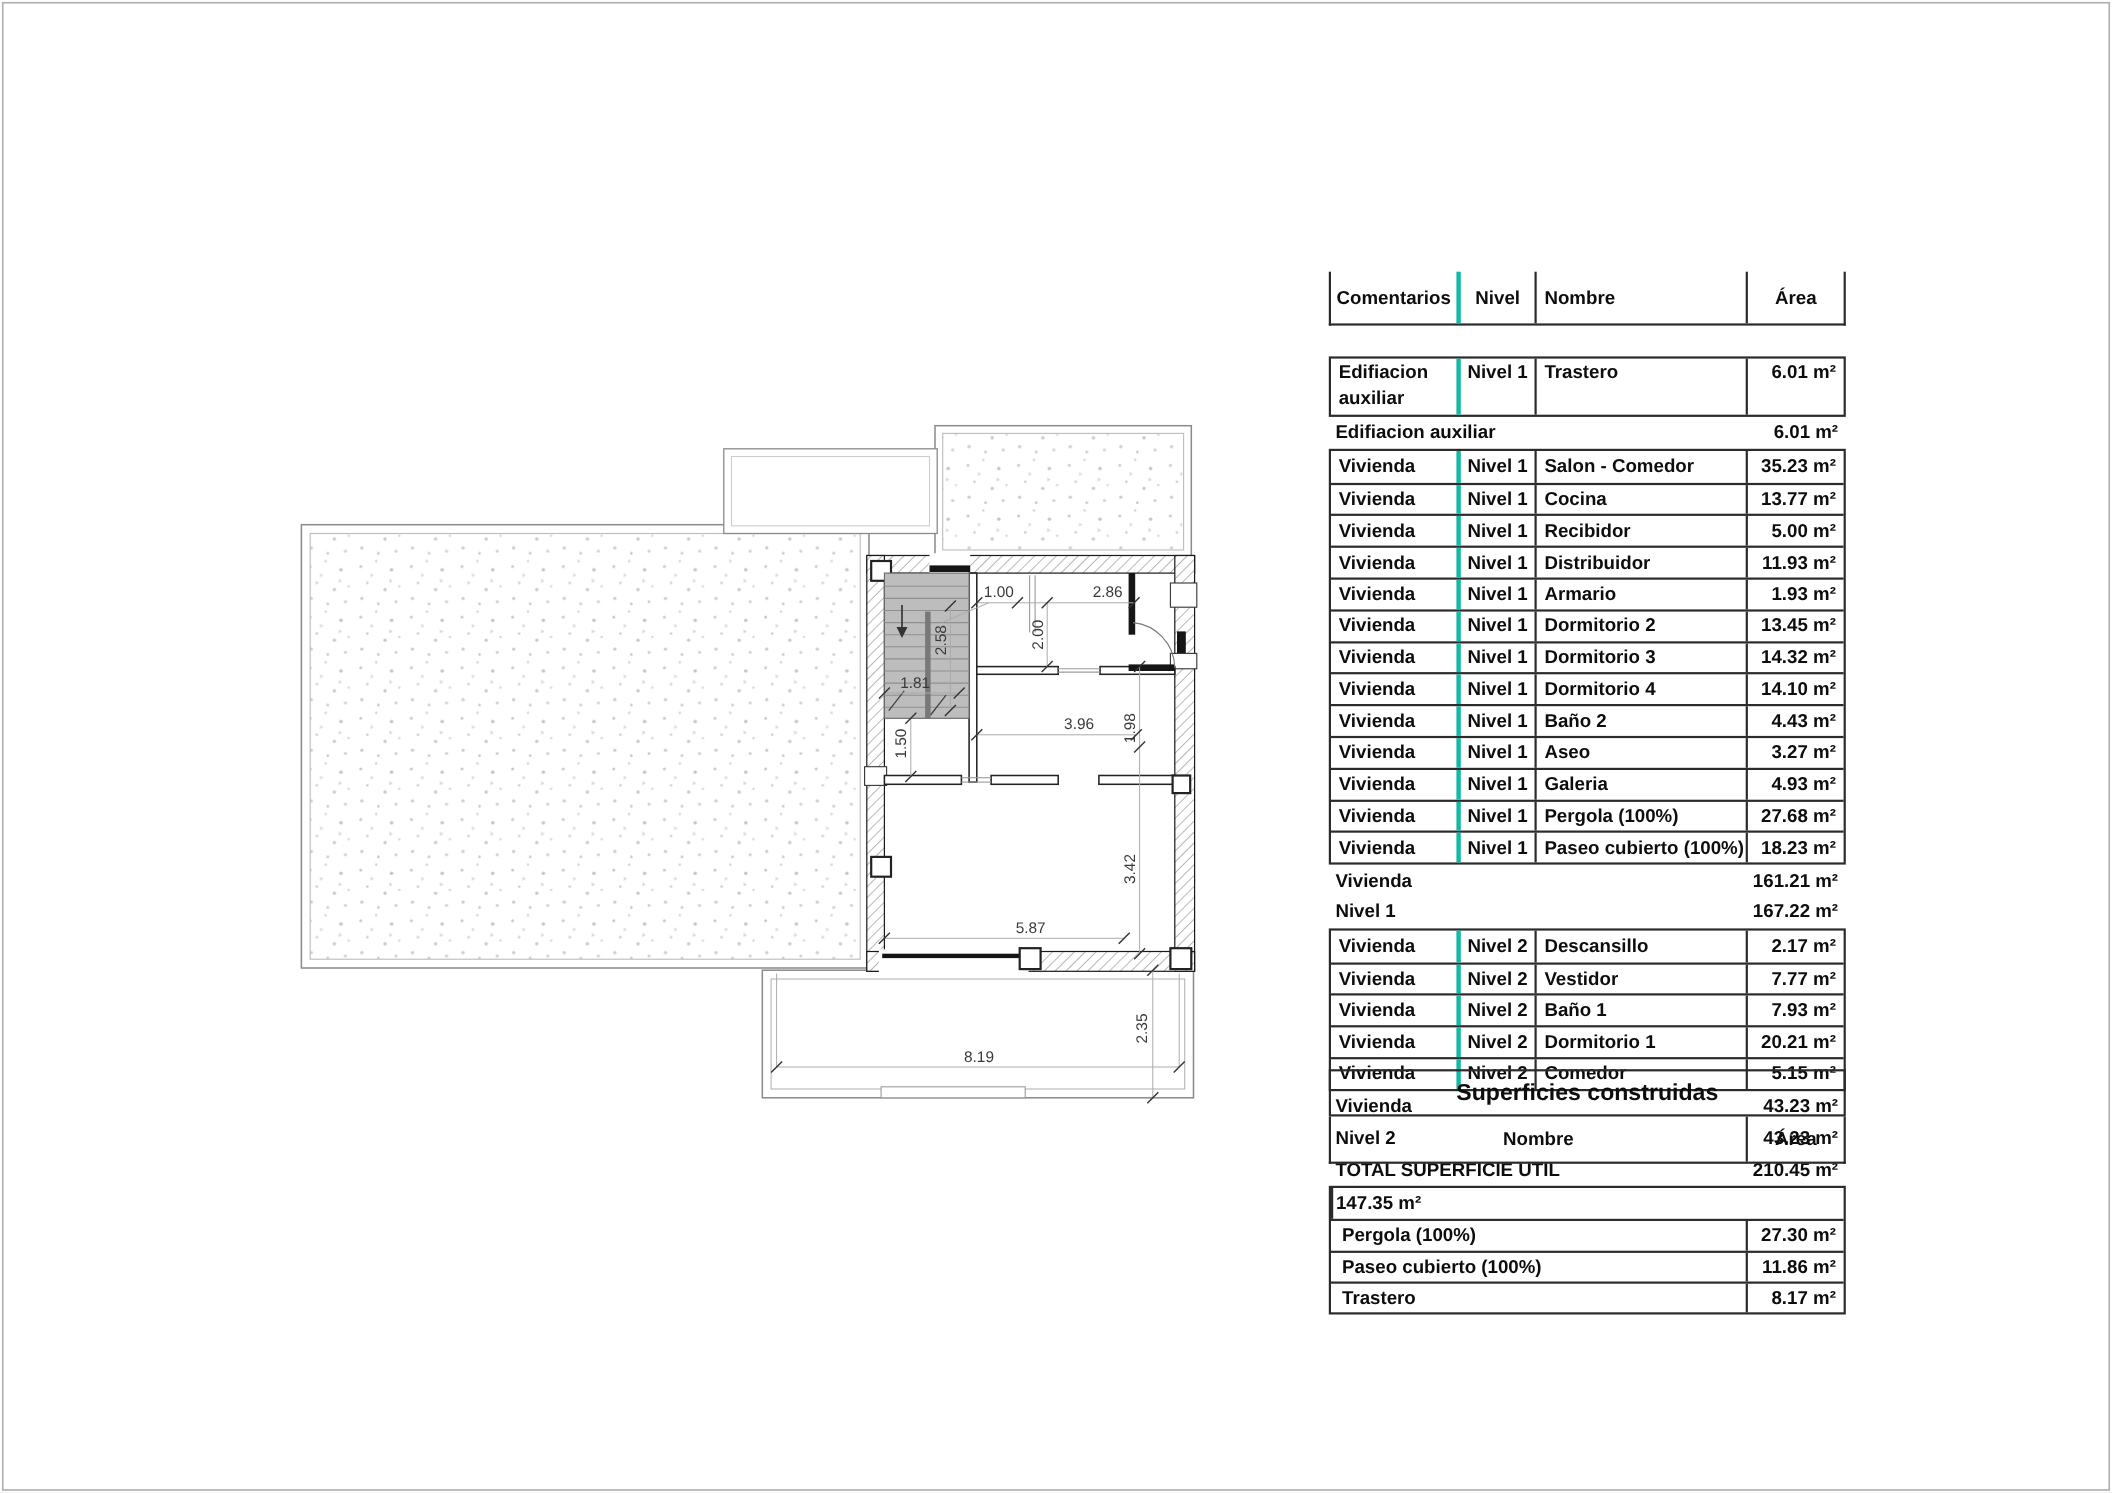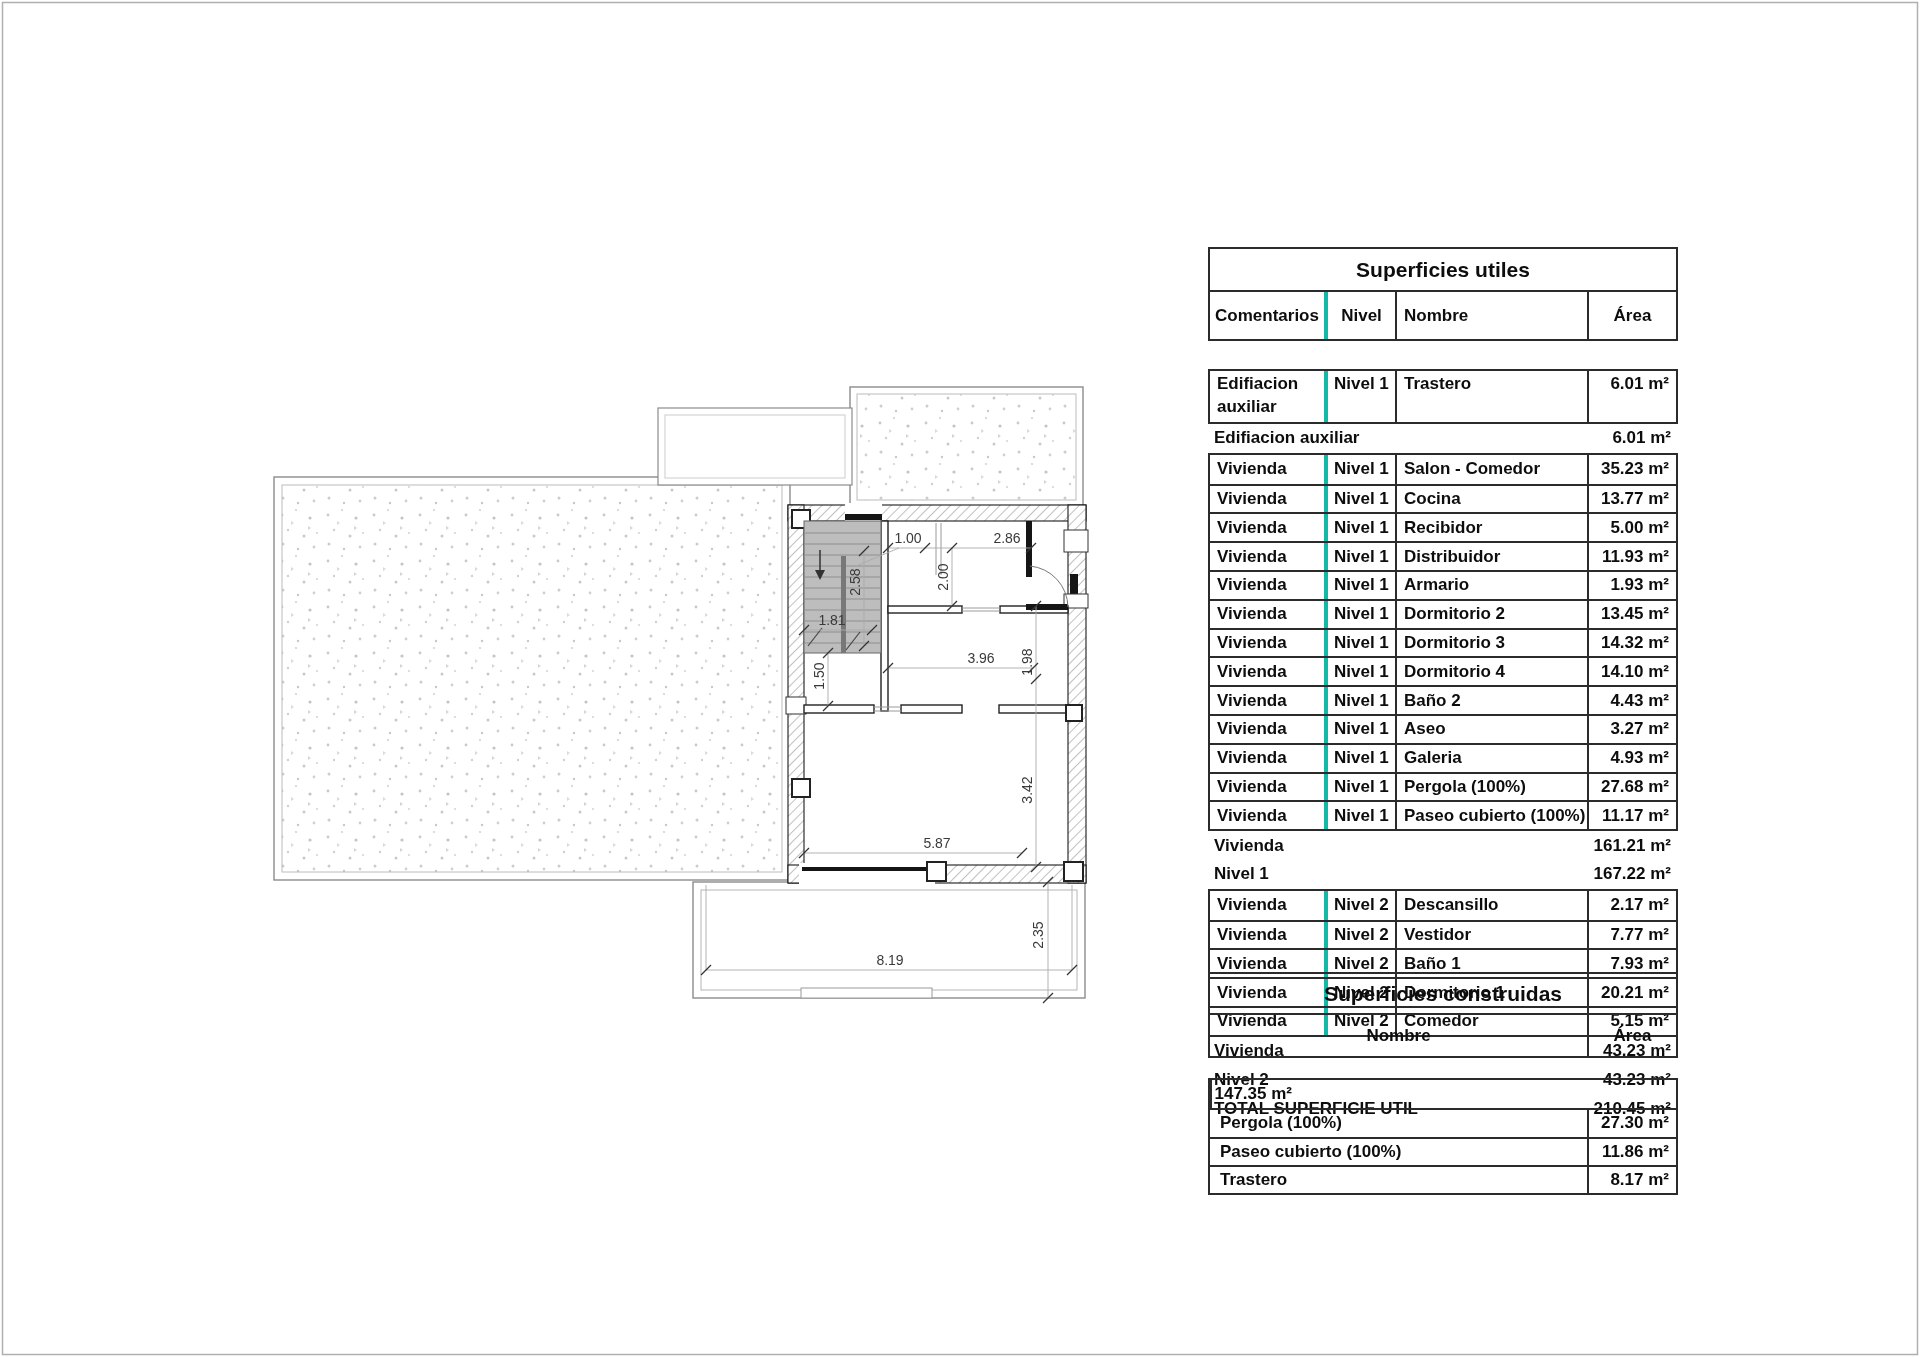--- a/index.html
+++ b/index.html
@@ -224,21 +224,20 @@
     <text class="dimtxt" x="981" y="663">3.96</text>
     <text class="dimtxt" transform="rotate(-90 1032 662)" x="1032" y="662">1.98</text>
     <text class="dimtxt" transform="rotate(-90 1032 790)" x="1032" y="790">3.42</text>
     <text class="dimtxt" x="937" y="848">5.87</text>
     <text class="dimtxt" x="890" y="965">8.19</text>
     <text class="dimtxt" transform="rotate(-90 1043 935)" x="1043" y="935">2.35</text>
   </g>
 </svg>
 
 <div class="tbl t-utiles">
-  <div class="ttl">Superficies utiles</div>
   <div class="hd">
     <div class="cell cc">Comentarios</div>
     <div class="cell cn">Nivel</div>
     <div class="cell cm">Nombre</div>
     <div class="cell ca">Área</div>
   </div>
   <div class="gap"></div>
 
   <div class="blk">
     <div class="r tall">
@@ -323,21 +322,21 @@
     <div class="r">
       <div class="cell cc">Vivienda</div>
       <div class="cell cn">Nivel 1</div>
       <div class="cell cm">Pergola (100%)</div>
       <div class="cell ca">27.68 m²</div>
     </div>
     <div class="r">
       <div class="cell cc">Vivienda</div>
       <div class="cell cn">Nivel 1</div>
       <div class="cell cm">Paseo cubierto (100%)</div>
-      <div class="cell ca">11.17 m²</div>
+      <div class="cell ca">18.23 m²</div>
     </div>
   </div>
 
   <div class="sumr">
     <div class="suml">Vivienda</div>
     <div class="suma">161.21 m²</div>
   </div>
   <div class="sumr">
     <div class="suml">Nivel 1</div>
     <div class="suma">167.22 m²</div>

